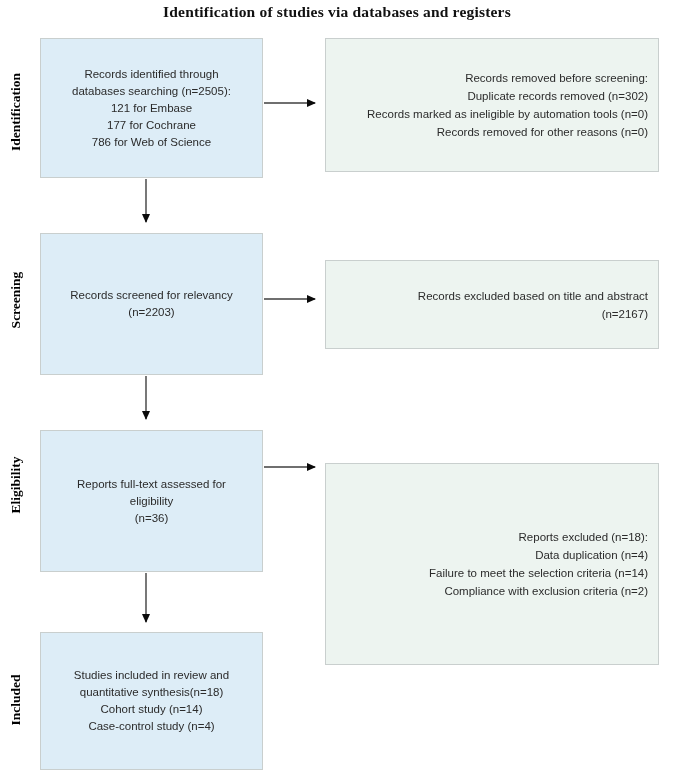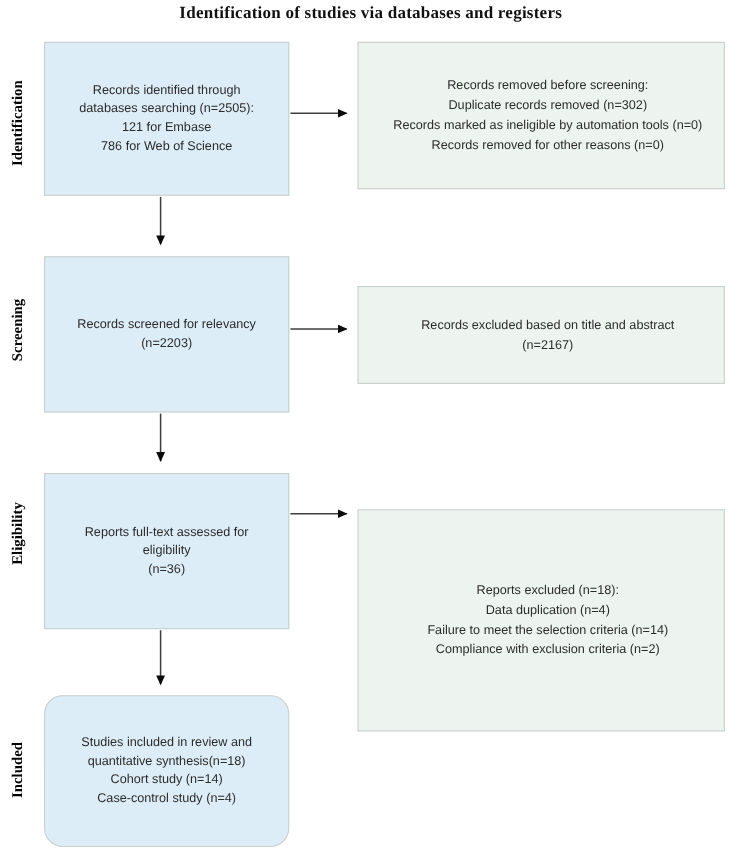--- a/index.html
+++ b/index.html
@@ -50,21 +50,21 @@
     line-height: 17px;
     color: var(--text);
   }
   .box.left-col {
     background: var(--left-box-fill);
     text-align: center;
     padding: 4px 8px;
   }
   .box.right-col {
     background: var(--right-box-fill);
-    text-align: center;
+    text-align: right;
     padding: 4px 10px 4px 22px;
     line-height: 18px;
   }
   svg.arrows {
     position: absolute;
     left: 0; top: 0;
     pointer-events: none;
   }
   svg.arrows line { stroke: var(--arrow); stroke-width: 1.4; }
 </style>
@@ -77,20 +77,21 @@
 
   <div class="stage-label" style="left:16px; top:112px;">Identification</div>
   <div class="stage-label" style="left:16px; top:300px;">Screening</div>
   <div class="stage-label" style="left:16px; top:485px;">Eligibility</div>
   <div class="stage-label" style="left:16px; top:700px;">Included</div>
 
   <div class="box left-col" style="left:40px; top:38px; width:223px; height:140px;">
       <div>Records identified through</div>
       <div>databases searching (n=2505):</div>
       <div>121 for Embase</div>
+      <div>177 for Cochrane</div>
       <div>786 for Web of Science</div>
     </div>
 
   <div class="box right-col" style="left:325px; top:38px; width:334px; height:134px;">
       <div>Records removed before screening:</div>
       <div>Duplicate records removed  (n=302)</div>
       <div>Records marked as ineligible by automation tools (n=0)</div>
       <div>Records removed for other reasons (n=0)</div>
     </div>
 
@@ -110,21 +111,21 @@
       <div>(n=36)</div>
     </div>
 
   <div class="box right-col" style="left:325px; top:430px; width:334px; height:202px;margin-top:33px;">
       <div>Reports excluded (n=18):</div>
       <div>Data duplication (n=4)</div>
       <div>Failure to meet the selection criteria (n=14)</div>
       <div>Compliance with exclusion criteria (n=2)</div>
     </div>
 
-  <div class="box left-col" style="left:40px; top:632px; width:223px; height:138px;border-radius:17px;">
+  <div class="box left-col" style="left:40px; top:632px; width:223px; height:138px;">
       <div>Studies included in review and</div>
       <div>quantitative synthesis(n=18)</div>
       <div>Cohort study (n=14)</div>
       <div>Case-control study (n=4)</div>
     </div>
 
   <svg class="arrows" width="674" height="772" viewBox="0 0 674 772" aria-hidden="true">
     <defs>
       <marker id="ah" markerWidth="10" markerHeight="8" refX="8" refY="4" orient="auto" markerUnits="userSpaceOnUse">
         <path d="M0,0 L9,4 L0,8 Z" fill="#0a0a0a"></path>

